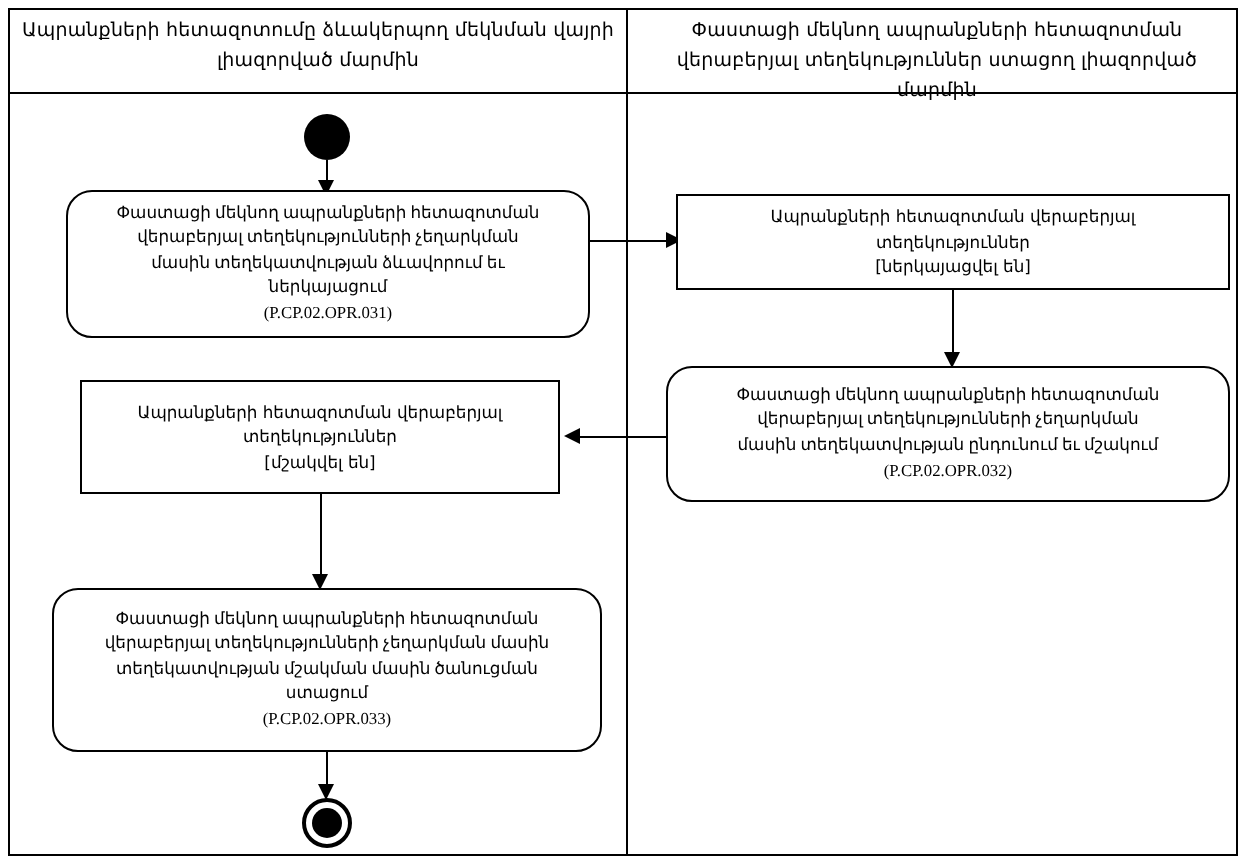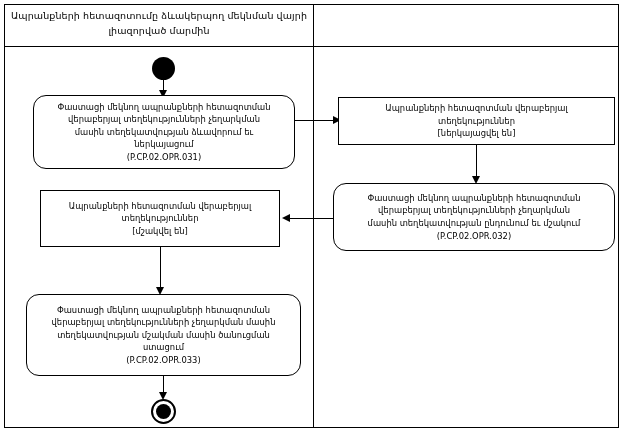--- a/index.html
+++ b/index.html
@@ -67,21 +67,21 @@
     background: #ffffff;
     text-align: center;
     font-size: 8.4px;
     line-height: 12.6px;
     color: #000;
     display: flex;
     align-items: center;
     justify-content: center;
     padding: 2px 6px;
   }
-  .node.action { border-radius: 13px; }
+  .node.action { border-radius: 13px; font-family: Liberation Serif, serif; }
   .node.object { border-radius: 0; text-align: center; }
   .node-text { display: block; width: 100%; white-space: pre-line; }
 
   
   .initial-node {
     position: absolute;
     width: 23px;
     height: 23px;
     border-radius: 50%;
     background: #000;
@@ -139,20 +139,22 @@
 
 <div id="diagram-root">
 
   <div class="frame"></div>
   <div class="lane-divider"></div>
   <div class="lane-header-sep"></div>
 
   <div class="lane-title left">Ապրանքների հետազոտումը ձևակերպող  մեկնման վայրի
 լիազորված մարմին</div>
 
+  <div class="lane-title right">Փաստացի մեկնող ապրանքների հետազոտման վերաբերյալ
+տեղեկություններ ստացող լիազորված մարմին</div>
 
   <div class="initial-node" style="left:152px; top:57px;"></div>
   <div class="edge v" style="left:163px; top:80px; height:14px;"></div>
   <div class="arrow-head down" style="left:159px; top:90px;"></div>
 
   <div class="node action" style="left:33px; top:95px; width:262px; height:74px;">
     <span class="node-text">Փաստացի մեկնող ապրանքների հետազոտման
 վերաբերյալ տեղեկությունների չեղարկման
 մասին տեղեկատվության ձևավորում եւ
 ներկայացում

